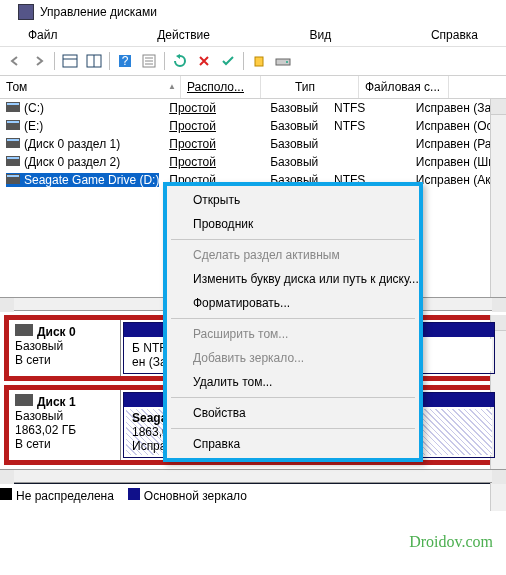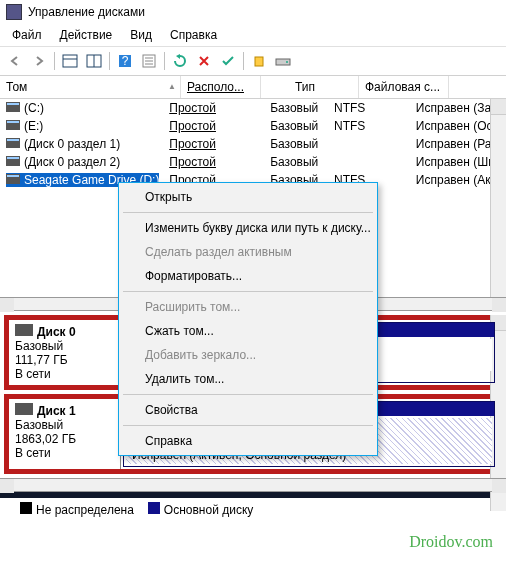--- a/index.html
+++ b/index.html
@@ -1,19 +1,19 @@
 <!DOCTYPE html>
 <html><head>
 <meta charset="utf-8">
 <style>
   * { box-sizing: border-box; font-family: "Segoe UI", Tahoma, sans-serif; font-size: 12px; }
   body { margin: 0; width: 506px; height: 575px; background: #fff; overflow: hidden; position: relative; }
-  .titlebar { display: flex; align-items: center; padding: 4px 6px; gap: 6px; }
+  .titlebar { display: flex; align-items: center; padding: 4px 18px; gap: 6px; }
   .titlebar .title { font-size: 12px; }
-  .menubar { display: flex; gap: 2px; padding: 2px 4px; border-bottom: 1px solid #e0e0e0; }
+  .menubar { display: flex; gap: 2px; padding: 2px 20px; border-bottom: 1px solid #e0e0e0; justify-content: space-between; }
   .menubar span { padding: 2px 8px; }
   .toolbar { display: flex; gap: 2px; padding: 3px 4px; border-bottom: 1px solid #d0d0d0; align-items: center; }
   .tbtn { width: 22px; height: 22px; display: flex; align-items: center; justify-content: center; }
   .sep { width: 1px; height: 18px; background: #c0c0c0; margin: 0 2px; }
   .headers { display: flex; border-bottom: 1px solid #d0d0d0; background: #fff; }
   .hcell { padding: 4px 6px; border-right: 1px solid #e0e0e0; font-weight: 400; position: relative; }
   .hcell .chev { position: absolute; right: 4px; top: 6px; font-size: 8px; color: #888; }
   .rows { }
   .row { display: flex; align-items: center; height: 18px; }
   .cell { padding: 1px 6px; overflow: hidden; white-space: nowrap; }
@@ -26,23 +26,23 @@
   .disk-row { display: flex; border: 5px solid #b91c1c; margin: 4px; }
   .disk-label { width: 112px; padding: 4px 6px; border-right: 1px solid #888; }
   .disk-label .dname { font-weight: 700; }
   .disk-icon { width: 18px; height: 12px; background: #555; display: inline-block; margin-right: 4px; }
   .disk-parts { flex: 1; display: flex; }
   .part { flex: 1; border: 1px solid #0a0a60; margin: 2px; position: relative; }
   .part-inner { margin: 2px; padding: 2px 6px; background: #fff; }
   .part-header { background: #10108a; height: 14px; }
   .part.hatched .part-inner { background: repeating-linear-gradient(45deg, #fff, #fff 3px, #c8c8e8 3px, #c8c8e8 4px); }
   .part-inner b { font-weight: 700; }
-  .legend { padding: 4px 20px; border-top: 6px solid #0f172a; display: flex; gap: 14px; align-items: center; }
+  .legend { padding: 4px 0; border-top: 1px solid #0f172a; display: flex; gap: 14px; align-items: center; }
   .sq { width: 12px; height: 12px; display: inline-block; margin-right: 4px; }
-  .context { position: absolute; background: #f2f2f2; border: 1px solid #0ea5e9; box-shadow: 3px 3px 6px rgba(0,0,0,0.25); padding: 2px; z-index: 100; }
+  .context { position: absolute; background: #f2f2f2; border: 4px solid #0ea5e9; box-shadow: 3px 3px 6px rgba(0,0,0,0.25); padding: 2px; z-index: 100; margin-left: 45px; }
   .context .item { padding: 5px 20px 5px 24px; white-space: nowrap; color: #000; }
   .context .item.disabled { color: #888; }
   .context .hr { border-top: 1px solid #c8c8c8; margin: 3px 2px; }
   .watermark { position: absolute; color: #4caf50; font-size: 16px; font-family: cursive; }
   .c-tom { width: 181px; }
   .c-loc { width: 80px; text-decoration: underline; }
   .c-type { width: 70px; margin-left: 28px; }
   .c-fs  { width: 90px; }
   .c-st  { width: 106px; }
   .vscroll { position:absolute; right:0; width:16px; background:#f0f0f0; border-left:1px solid #ccc;}
@@ -187,21 +187,20 @@
 </div>
 
 <div class="disk-area" id="disks" style="position:relative;">
   <div class="vscroll" style="top:0;height:196px;">
     <div class="vbtn"></div>
   </div>
 <div class="disk-row">
       <div class="disk-label">
         <div><span class="disk-icon"></span><span class="dname">Диск 0</span></div>
         <div>Базовый</div>
-        <div>111,77 ГБ</div>
         <div>В сети</div>
       </div>
       <div class="disk-parts">
         <div class="part">
           <div class="part-header"></div>
           <div class="part-inner"><b></b><div>Б NTFS</div><div>ен (Загрузка, Файл по</div></div>
         </div>
       </div>
     </div>
     <div class="disk-row">
@@ -220,32 +219,32 @@
     </div>
   </div>
 
 <div class="pane-scroll">
   <div class="btn" style="left:0"></div>
   <div class="btn" style="right:0"></div>
 </div>
 
 <div class="legend">
   <span><span class="sq" style="background:#000000"></span><span>Не распределена</span></span>
-  <span><span class="sq" style="background:#10108a"></span><span>Основной диску</span></span>
+  <span><span class="sq" style="background:#10108a"></span><span>Основной зеркало</span></span>
 </div>
 
 <div class="context" id="ctx" style="left:118px; top:182px; width:260px;">
     <div class="item">Открыть</div>
-    <div class="hr"></div>
+    <div class="item">Проводник</div>
+    <div class="hr"></div>
+    <div class="item disabled">Сделать раздел активным</div>
     <div class="item">Изменить букву диска или путь к диску...</div>
-    <div class="item disabled">Сделать раздел активным</div>
     <div class="item">Форматировать...</div>
     <div class="hr"></div>
     <div class="item disabled">Расширить том...</div>
-    <div class="item">Сжать том...</div>
     <div class="item disabled">Добавить зеркало...</div>
     <div class="item">Удалить том...</div>
     <div class="hr"></div>
     <div class="item">Свойства</div>
     <div class="hr"></div>
     <div class="item">Справка</div>
   </div>
 
 <div class="watermark" style="right:13px; bottom:24px;">Droidov.com</div>
 

